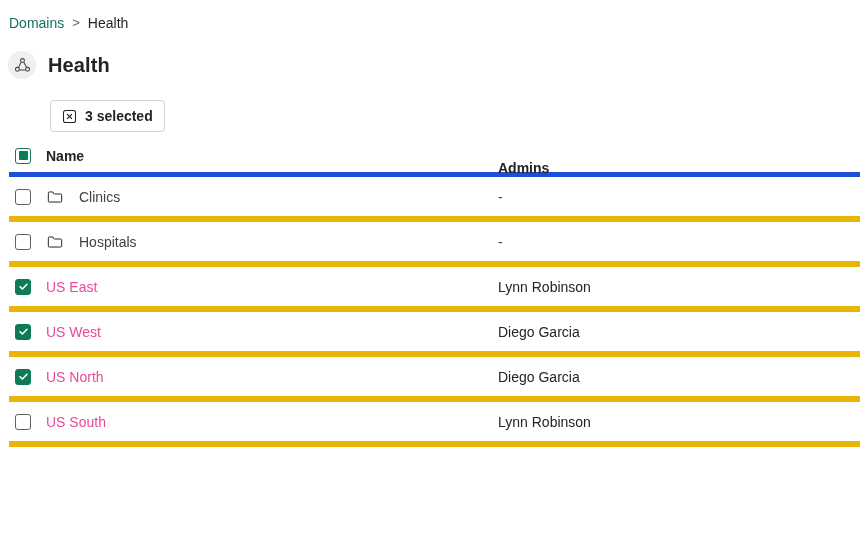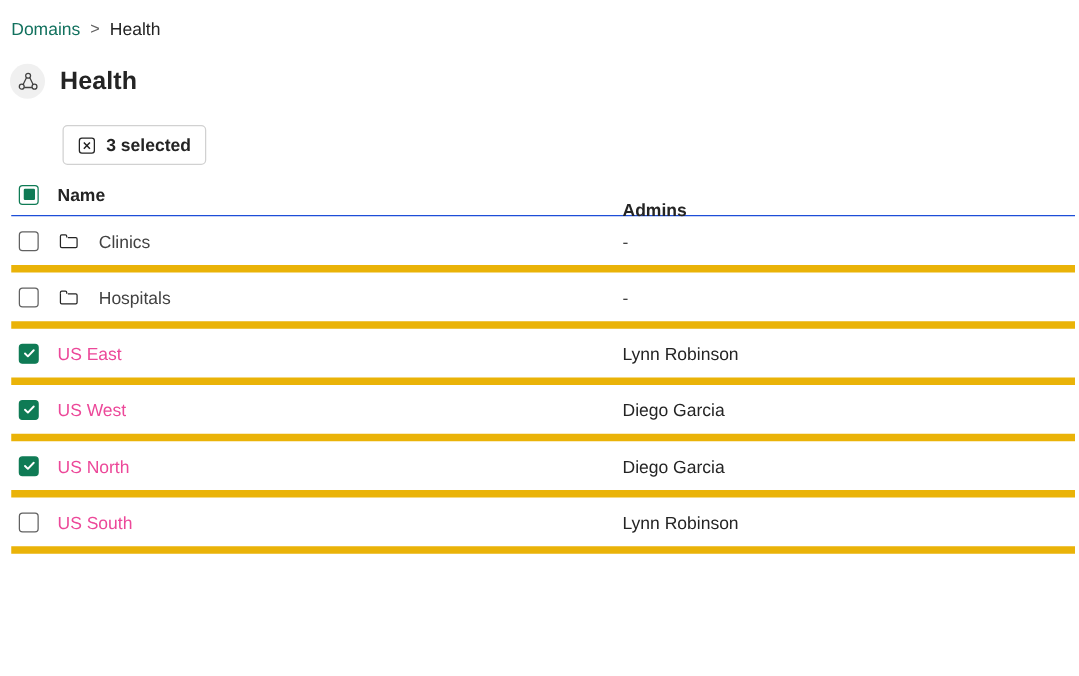--- a/index.html
+++ b/index.html
@@ -109,21 +109,21 @@
   .table {
     position: absolute;
     left: 9px;
     top: 139px;
     width: 851px;
   }
   .thead {
     display: flex;
     align-items: center;
     height: 33px;
-    border-bottom: 1px solid #1d4ed8;
+    border-bottom: 5px solid #1d4ed8;
   }
   .th-name {
     font-size: 14px;
     font-weight: 700;
     color: #242424;
   }
   .th-admins {
     font-size: 14px;
     font-weight: 700;
     color: #242424;

